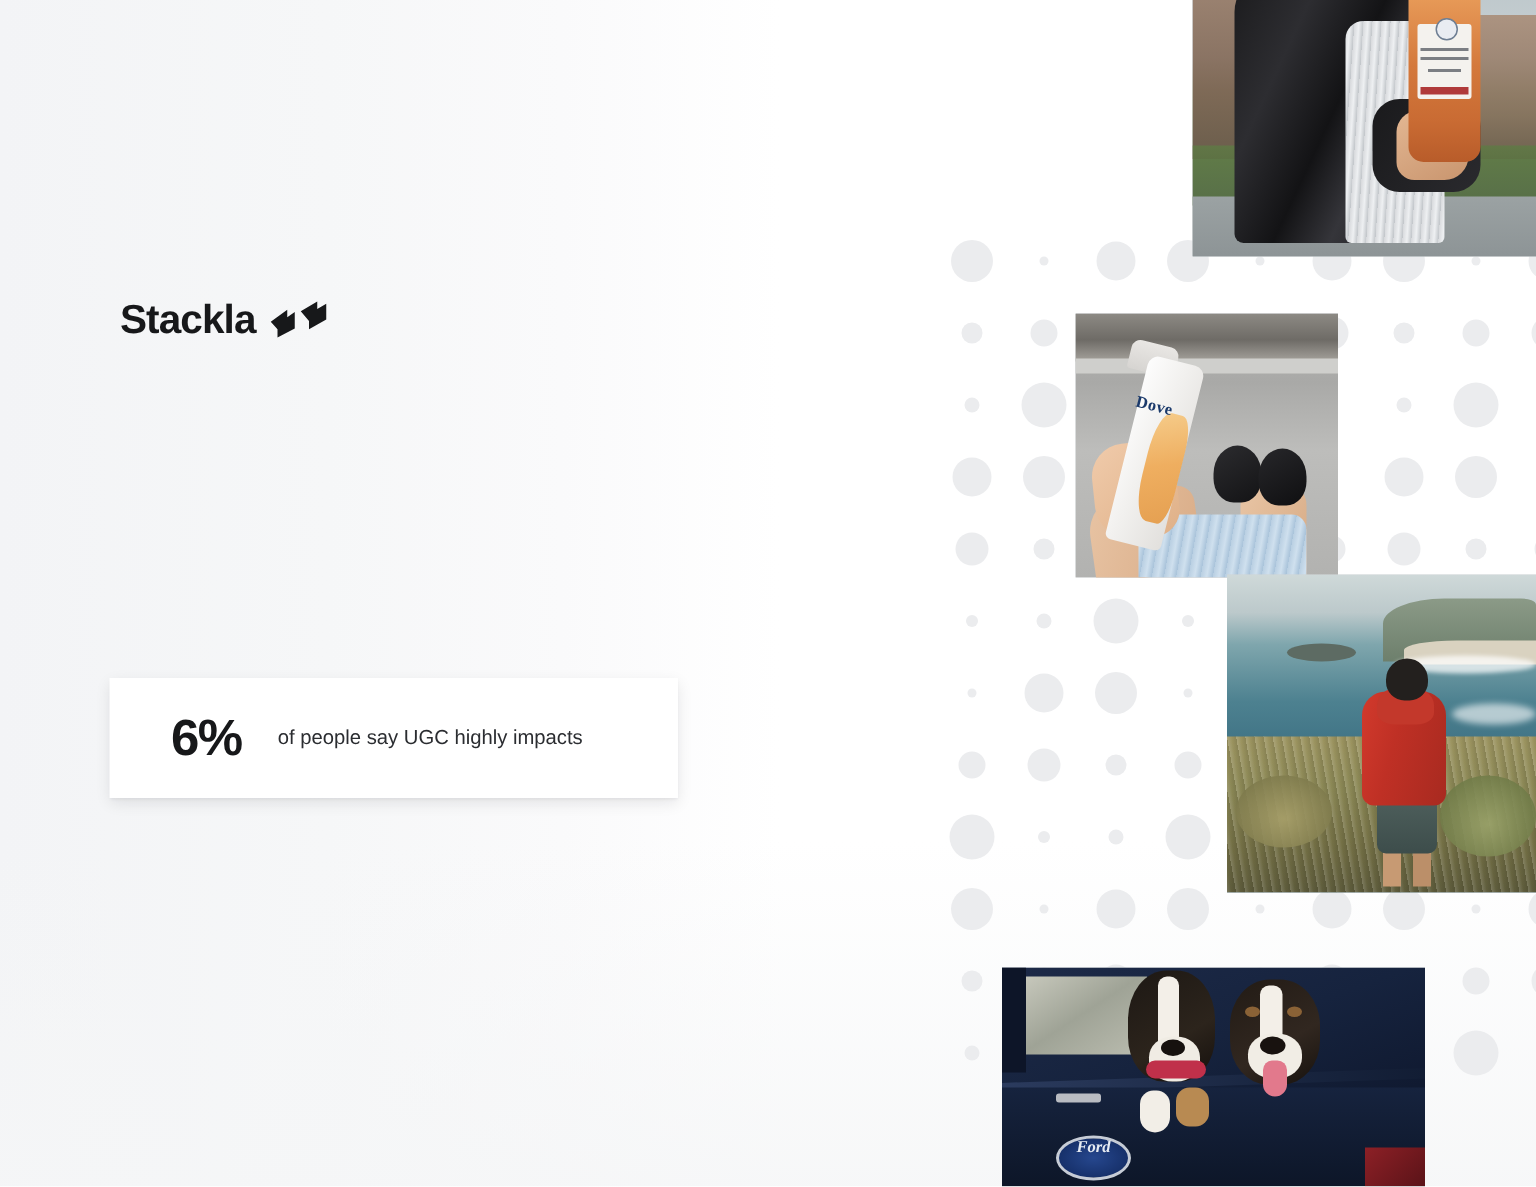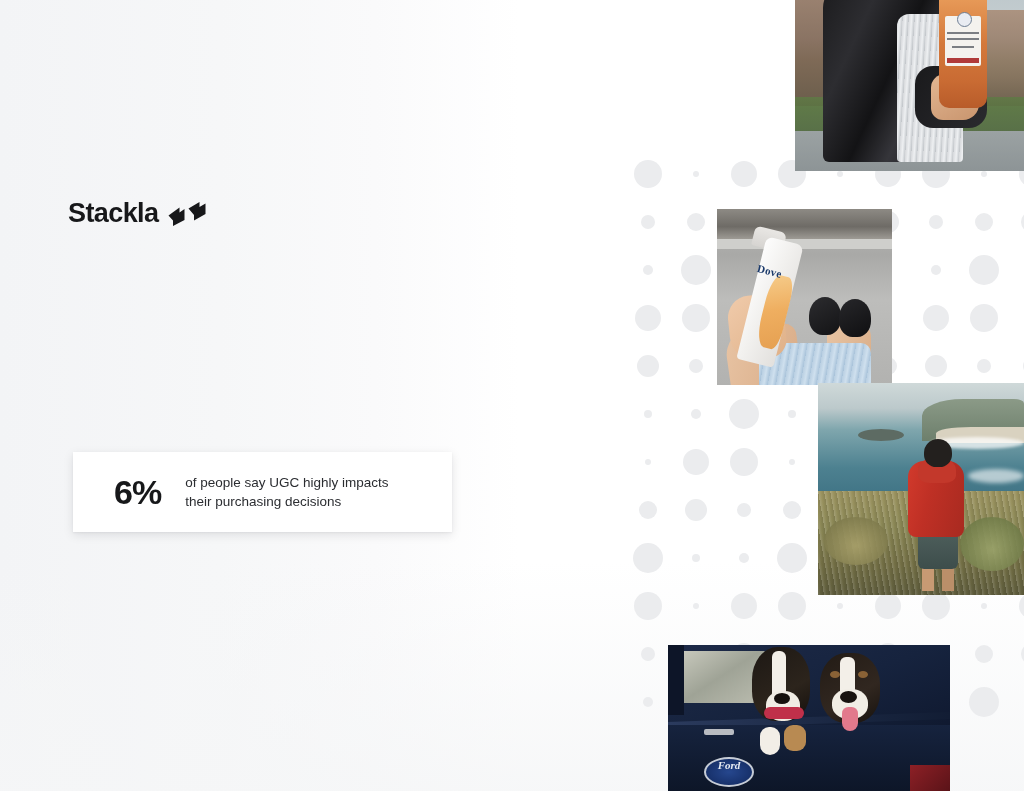--- a/index.html
+++ b/index.html
@@ -383,23 +383,23 @@
     background: #8a6236; border-radius: 50%;
   }
   #photo-dogs .dog-b-brow2 {
     left: 190px; top: 26px; width: 10px; height: 7px;
     background: #8a6236; border-radius: 50%;
   }
 
   
   .logo {
     position: absolute;
-    left: 68px; top: 200px;
+    left: 80px; top: 200px;
     display: flex;
-    align-items: flex-end;
+    align-items: flex-start;
     gap: 9px;
   }
   .logo-word {
     font: 700 27px/1 "Liberation Sans", sans-serif;
     color: #17181a;
     letter-spacing: -0.6px;
   }
   .logo-mark { display: block; }
 
   
@@ -641,17 +641,16 @@
       <path d="M1.5 14.5 L12.5 6.5 L12.5 11.5 L17.5 8.0 L17.5 19.0 L6.0 25.0 L6.0 19.5 Z" fill="#17181a"></path>
       <path d="M21.5 7.5 L32.5 1.0 L32.5 6.0 L38.5 2.5 L38.5 13.0 L27.0 19.5 L27.0 14.0 Z" fill="#17181a"></path>
     </svg>
   </div>
 
 
   <div class="stat-card">
     <div class="stat-value">6%</div>
     <div class="stat-text">
       <span class="t">of people say UGC highly impacts</span>
-      <span class="t">their purchasing decisions</span>
     </div>
   </div>
 
 </div>
 
 </body></html>

